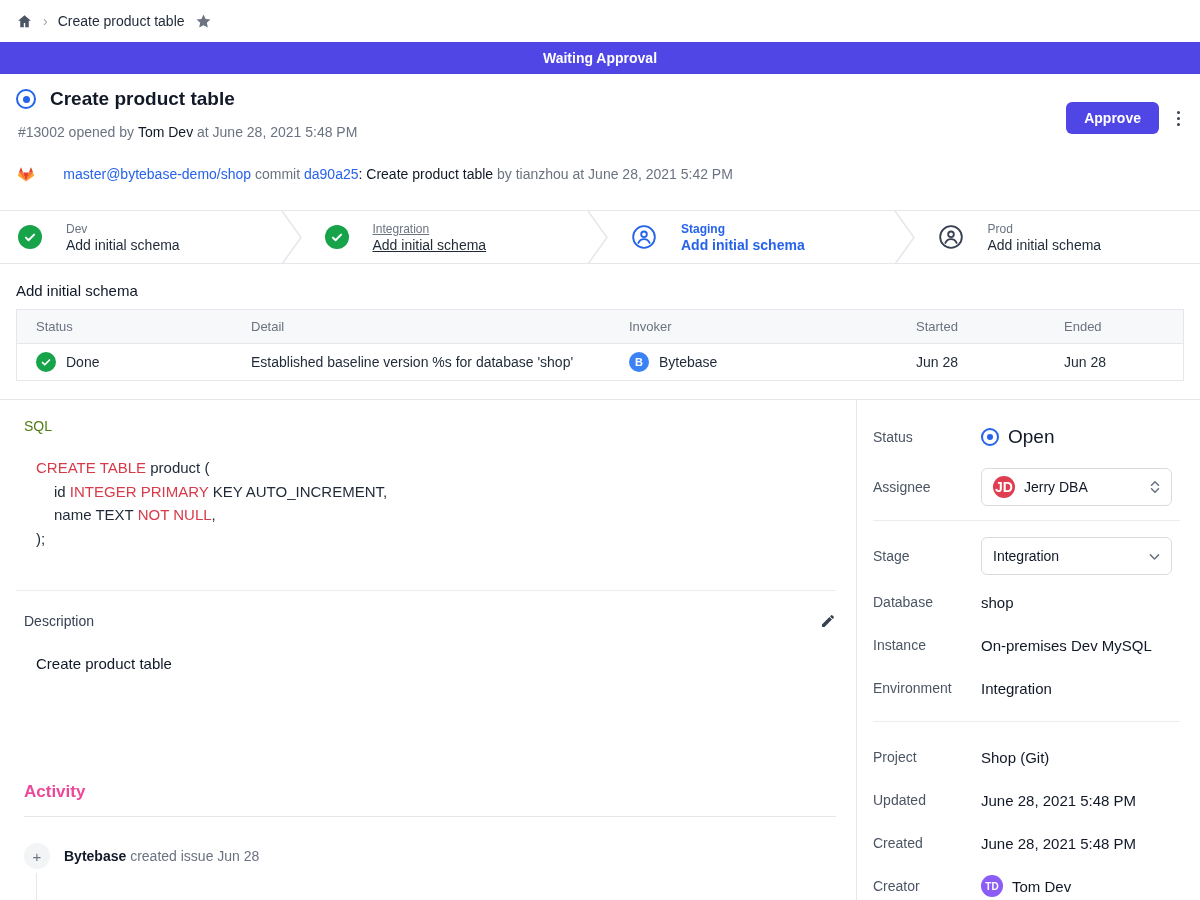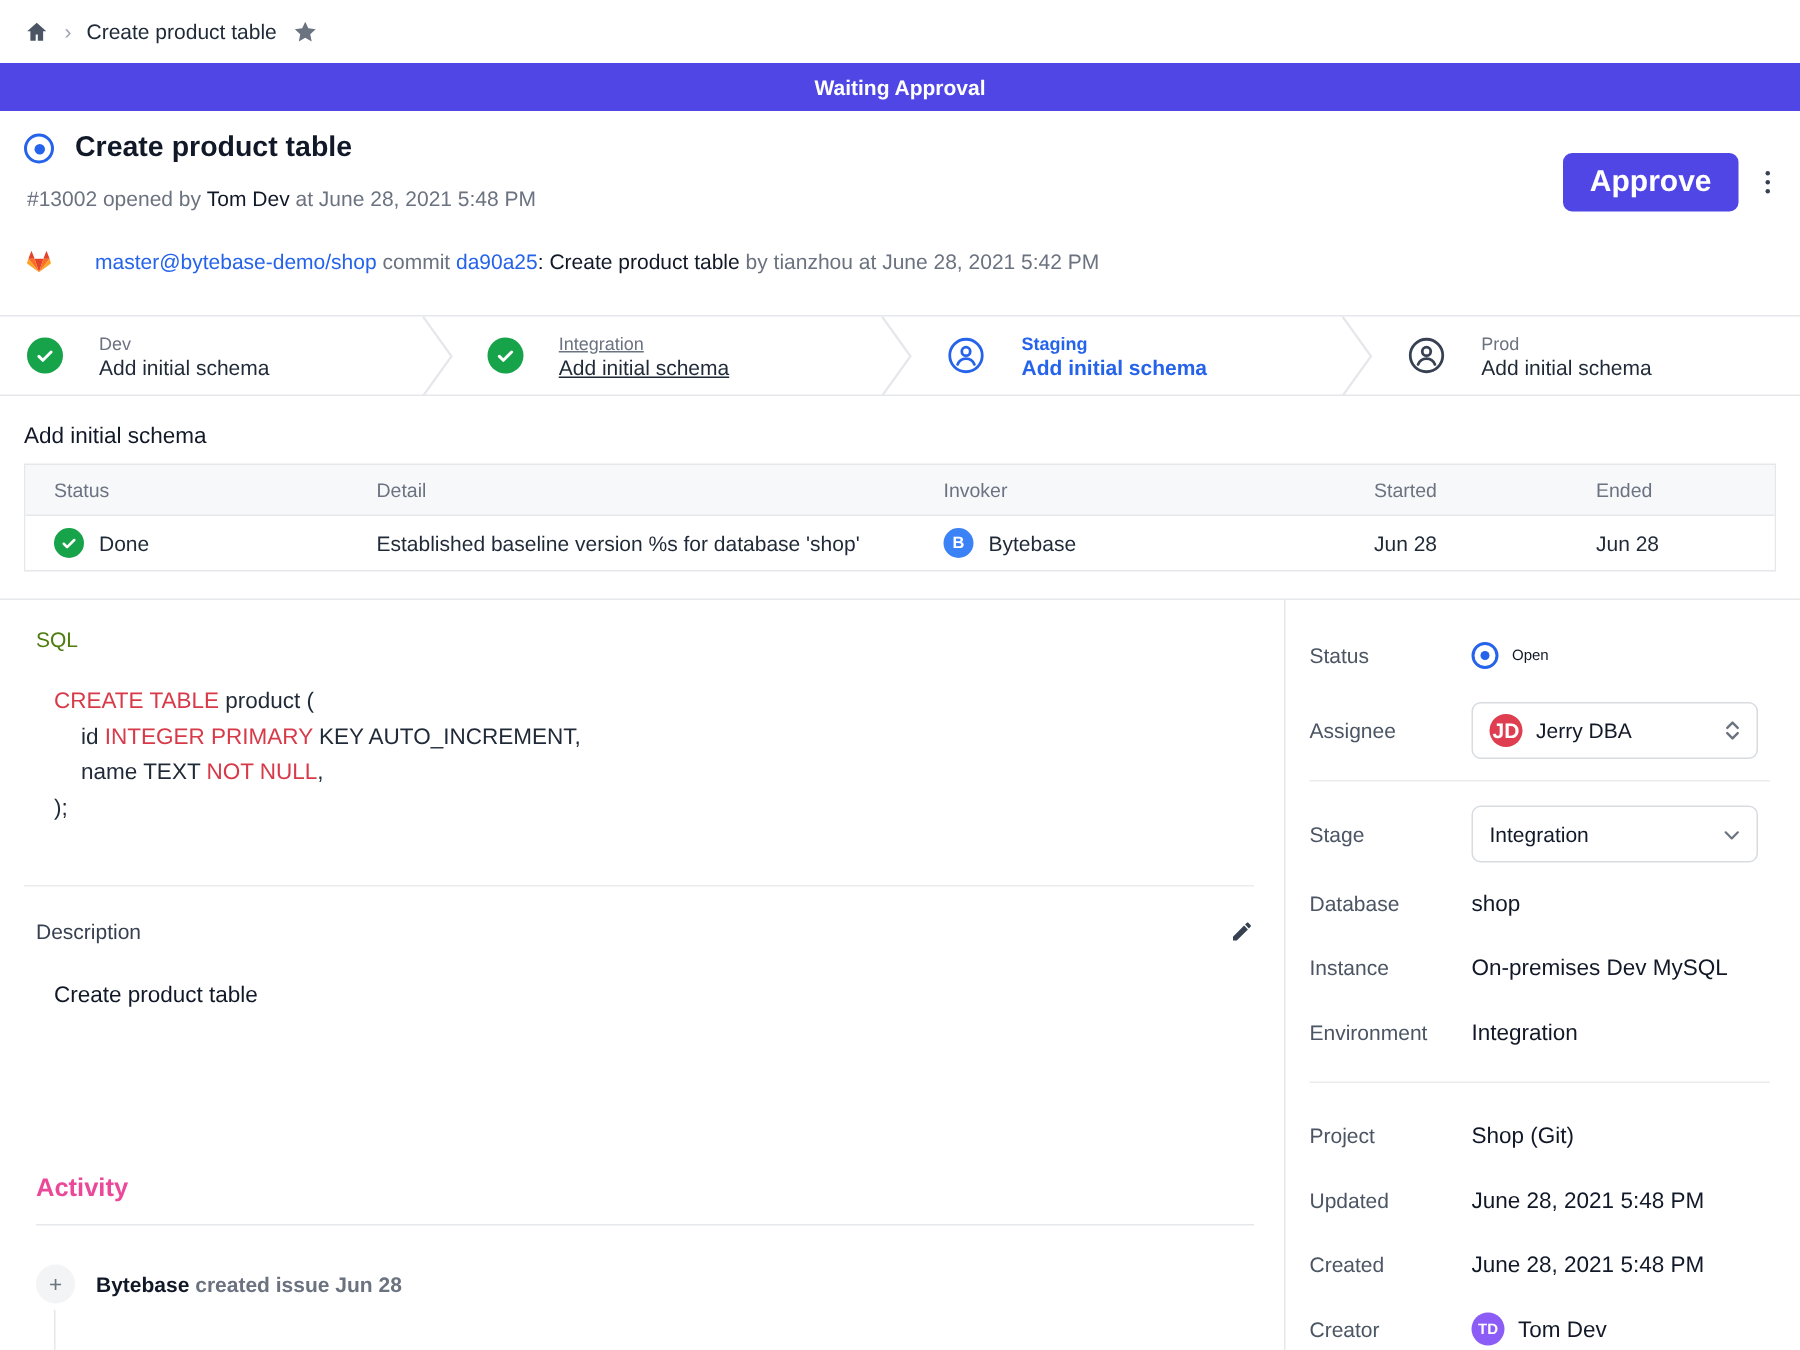--- a/index.html
+++ b/index.html
@@ -25,21 +25,21 @@
   .open-icon::after { content:""; width:7px; height:7px; border-radius:50%; background:#2563eb; }
   .issue-title { font-size:19px; font-weight:700; color:#111827; }
   .meta-line { margin:14px 0 0 2px; font-size:14px; color:#6b7280; }
   .meta-line .dark { color:#111827; font-weight:500; }
   .git-line { margin:10px 0 0 2px; font-size:14px; color:#6b7280; display:flex; align-items:center; gap:6px; }
   .git-line span { white-space:pre; }
   .git-link { color:#2563eb; cursor:pointer; }
   .git-dark { color:#111827; }
   .head-actions { position:absolute; right:16px; top:28px; display:flex; align-items:center; gap:14px; }
   .approve-btn { background:#4f46e5; color:#fff; border:none; border-radius:6px;
-    padding:8px 18px; font-size:20px; font-weight:600; cursor:pointer; font-family:inherit; }
+    padding:8px 18px; font-size:14px; font-weight:600; cursor:pointer; font-family:inherit; }
   .kebab { display:flex; flex-direction:column; gap:3px; cursor:pointer; padding:4px; }
   .kebab i { width:3px; height:3px; border-radius:50%; background:#374151; }
 
   
   .stagebar { display:flex; align-items:stretch; border-top:1px solid #e5e7eb;
     border-bottom:1px solid #e5e7eb; height:54px; }
   .stage { flex:1; display:flex; align-items:center; gap:24px; padding-left:18px; cursor:pointer; }
   .stage-texts { display:flex; flex-direction:column; gap:1px; }
   .stage-env { font-size:12px; color:#6b7280; }
   .stage-task { font-size:14px; color:#1f2937; }
@@ -102,21 +102,21 @@
   .side-label { width:108px; flex:none; font-size:14px; color:#4b5563; font-weight:500; }
   .side-value { font-size:15px; color:#111827; font-weight:500; display:flex; align-items:center; gap:9px; }
   .side-divider { border:none; border-top:1px solid #ececee; margin:14px 4px 16px 0; }
   .sel { width:191px; height:38px; border:1px solid #d8dbe0; border-radius:6px; background:#fff;
     display:flex; align-items:center; gap:9px; padding:0 10px 0 11px; cursor:pointer;
     font-size:14px; color:#111827; }
   .sel .grow { flex:1; }
   .radio-sm { width:18px; height:18px; border:2px solid #2563eb; border-radius:50%;
     display:flex; align-items:center; justify-content:center; flex:none; }
   .radio-sm::after { content:""; width:6px; height:6px; border-radius:50%; background:#2563eb; }
-  .status-open { font-size:10px; color:#111827; }
+  .status-open { font-size:19px; color:#111827; }
 </style>
 </head>
 <body>
 
 <div class="crumbbar">
   <span class="home">
     <svg width="17" height="17" viewBox="0 0 24 24" fill="currentColor">
         <path d="M12 3l9 8h-3v9h-5v-6h-2v6H6v-9H3z"></path>
       </svg>
   </span>
@@ -284,21 +284,21 @@
     </div>
     <div class="desc-text">Create product table</div>
 
     <div class="activity-title">Activity</div>
     <hr class="activity-rule">
 
     <div class="activity-item">
       <span class="timeline"></span>
       <span class="plus-circle">+</span>
       <span class="activity-text">
-        <span class="dark">Bytebase</span><span style="white-space:pre;font-weight:bold;"> created issue Jun 28</span>
+        <span class="dark">Bytebase</span><span style="white-space:pre;"> created issue Jun 28</span>
       </span>
     </div>
   </div>
 
   <div class="side-col">
 
     <div class="side-row">
       <span class="side-label">Status</span>
       <span class="side-value">
         <span class="radio-sm"></span>

